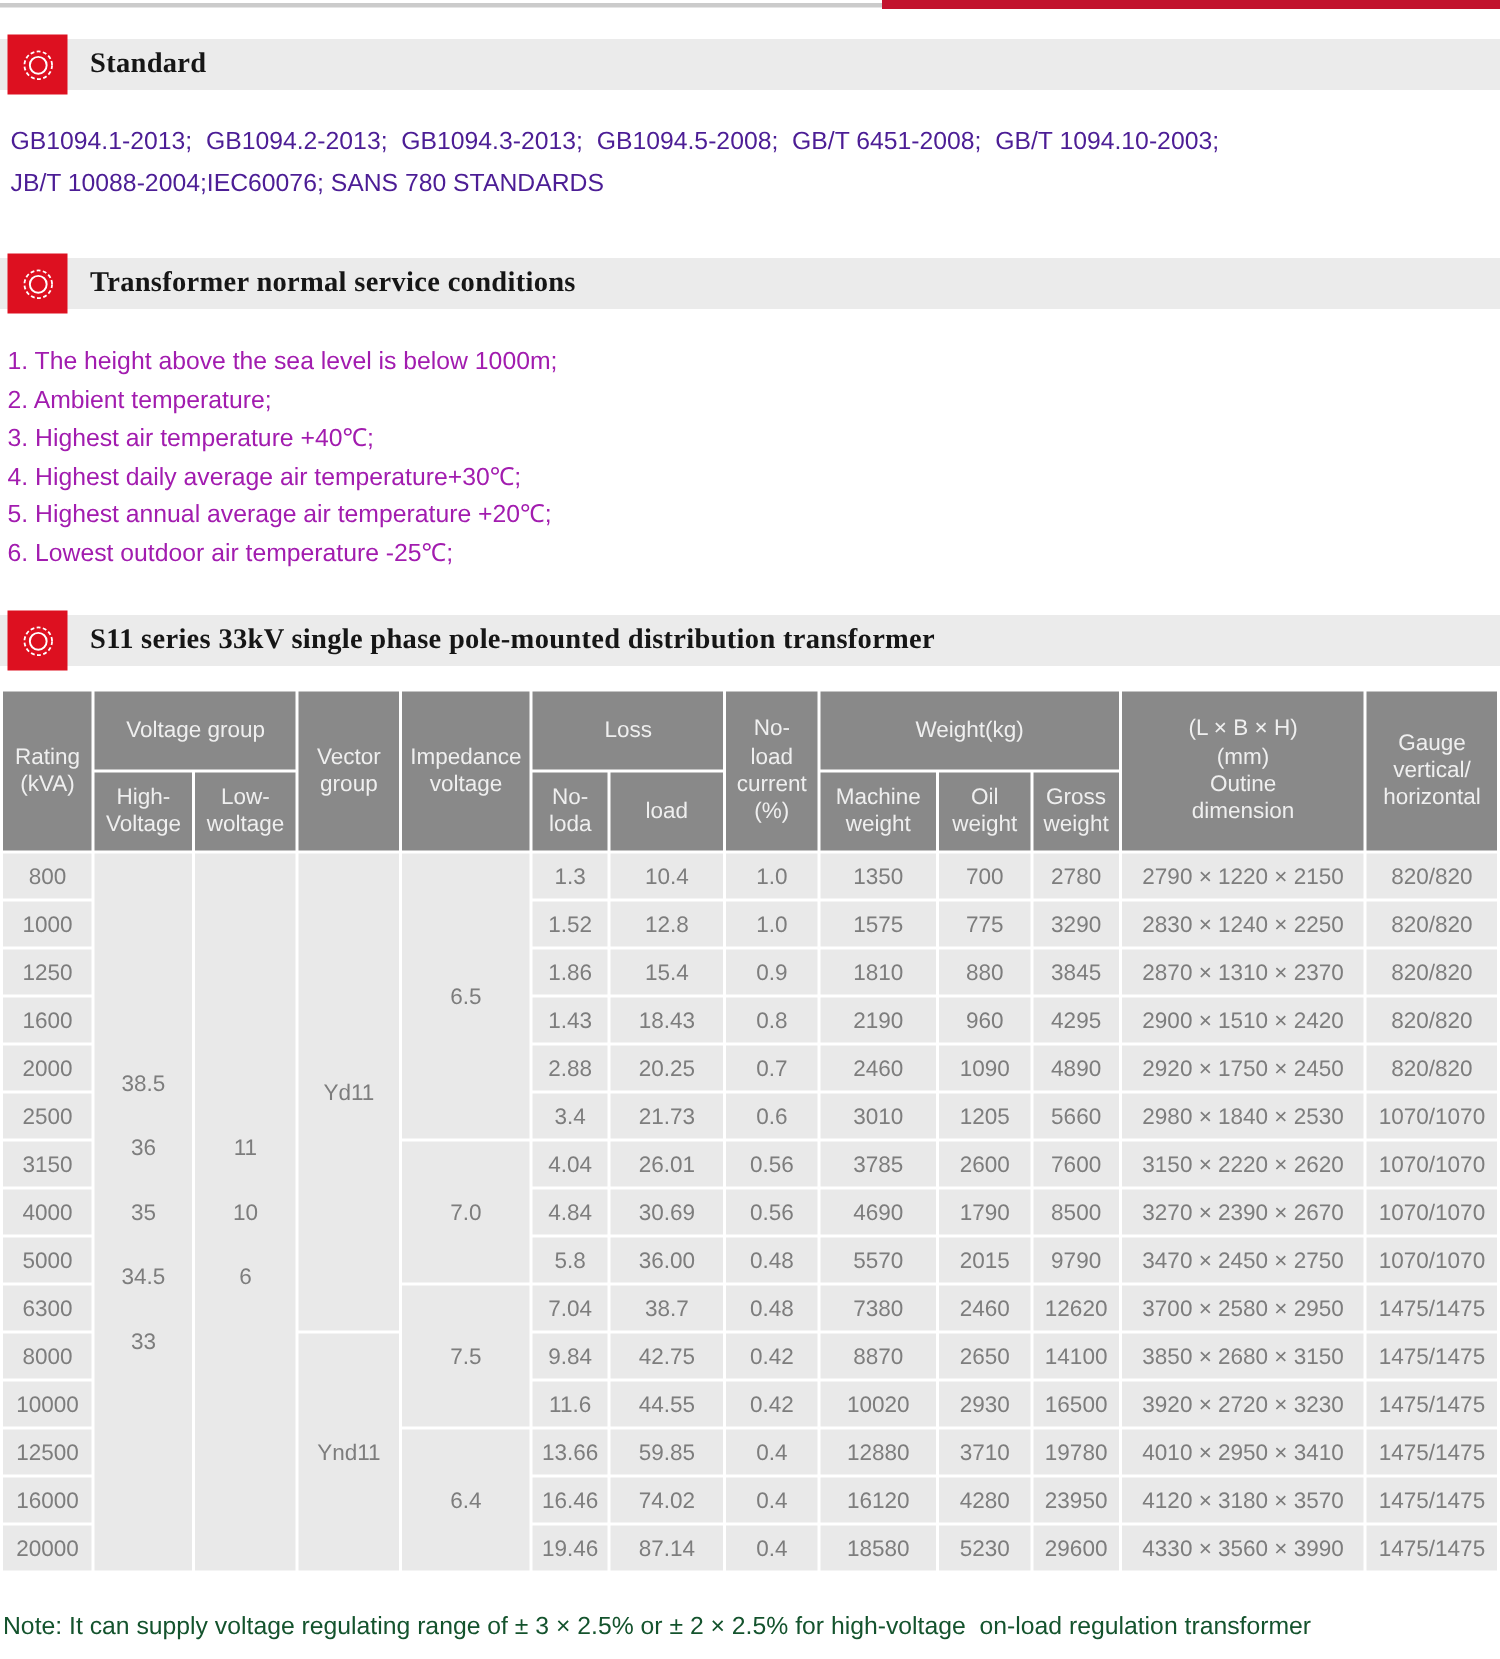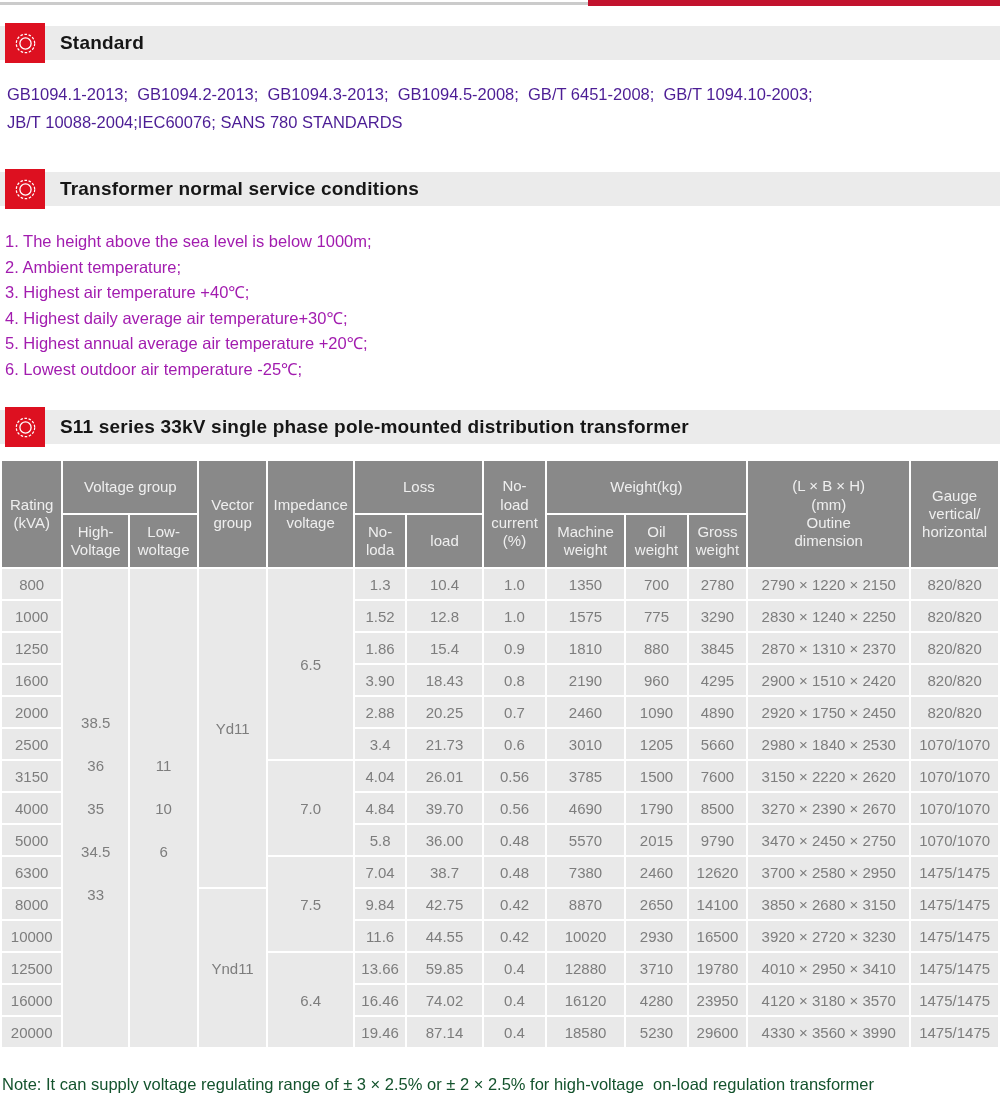--- a/index.html
+++ b/index.html
@@ -7,21 +7,21 @@
     width:1000px;height:1106px;position:relative;overflow:hidden;
     font-family:"Liberation Sans", sans-serif;color:#444;
     -webkit-font-smoothing:antialiased;
   }
   
   .topbar{display:flex;align-items:flex-start;width:1000px;}
   .topbar .gray-rule{width:588px;height:3px;margin-top:2px;background:#cbcbcb;}
   .topbar .red-rule{flex:1;height:6px;background:#c2132e;}
 
   
-  .section-header{position:relative;height:40px;}
+  .section-header{position:relative;height:40px;font-family:Liberation Serif, serif;}
   .section-header .band{position:absolute;left:0;right:0;top:3px;height:34px;background:#ebebeb;}
   .section-header .emblem{
     position:absolute;left:5px;top:0;width:40px;height:40px;background:#dd1020;
     display:flex;align-items:center;justify-content:center;
   }
   .section-header .title{
     position:absolute;left:60px;top:3px;height:34px;line-height:34px;
     font-size:19px;font-weight:bold;color:#161616;letter-spacing:.2px;white-space:nowrap;
   }
   .sh-1{margin-top:17px;}
@@ -199,21 +199,21 @@
         <td>15.4</td>
         <td>0.9</td>
         <td>1810</td>
         <td>880</td>
         <td>3845</td>
         <td>2870 × 1310 × 2370</td>
         <td>820/820</td>
       </tr>
       <tr>
         <td>1600</td>
-        <td>3.90</td>
+        <td>1.43</td>
         <td>18.43</td>
         <td>0.8</td>
         <td>2190</td>
         <td>960</td>
         <td>4295</td>
         <td>2900 × 1510 × 2420</td>
         <td>820/820</td>
       </tr>
       <tr>
         <td>2000</td>
@@ -237,29 +237,29 @@
         <td>2980 × 1840 × 2530</td>
         <td>1070/1070</td>
       </tr>
       <tr>
         <td>3150</td>
         <td rowspan="3">7.0</td>
         <td>4.04</td>
         <td>26.01</td>
         <td>0.56</td>
         <td>3785</td>
-        <td>1500</td>
+        <td>2600</td>
         <td>7600</td>
         <td>3150 × 2220 × 2620</td>
         <td>1070/1070</td>
       </tr>
       <tr>
         <td>4000</td>
         <td>4.84</td>
-        <td>39.70</td>
+        <td>30.69</td>
         <td>0.56</td>
         <td>4690</td>
         <td>1790</td>
         <td>8500</td>
         <td>3270 × 2390 × 2670</td>
         <td>1070/1070</td>
       </tr>
       <tr>
         <td>5000</td>
         <td>5.8</td>

